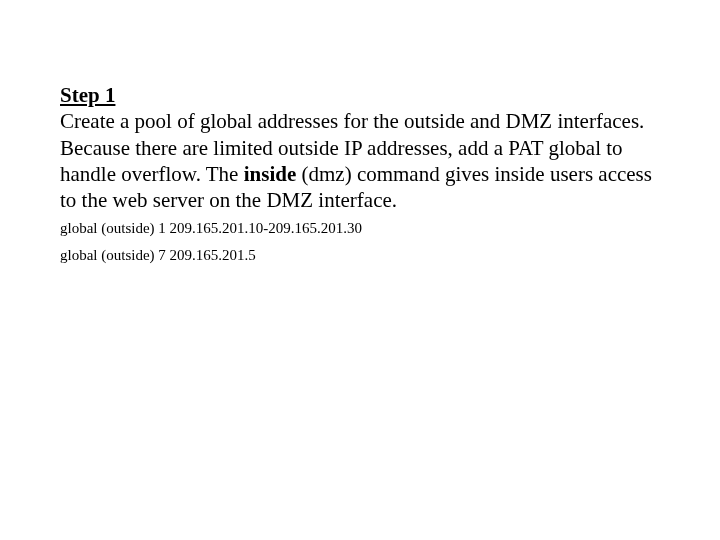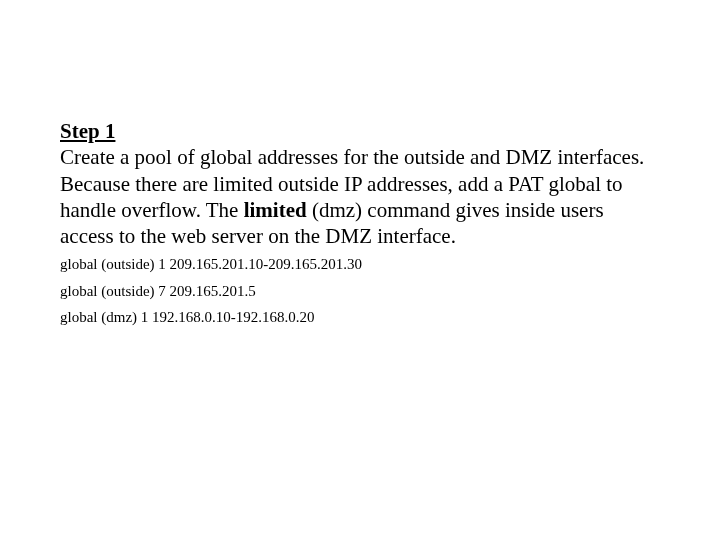--- a/index.html
+++ b/index.html
@@ -7,21 +7,21 @@
     padding: 0;
     width: 720px;
     height: 540px;
     background: #ffffff;
     font-family: "Times New Roman", Times, serif;
     font-size: 21px;
     line-height: 1.25;
     color: #000000;
   }
   .page {
-    padding: 118px 60px 0 60px;
+    padding: 82px 60px 0 60px;
     max-width: 596px;
   }
   .step-heading {
     font-weight: bold;
     text-decoration: underline;
   }
   .cmd-keyword {
     font-weight: bold;
   }
   .code-line {
@@ -29,18 +29,17 @@
     font-size: 15px;
     white-space: pre;
   }
 </style>
 </head>
 <body>
 
 <div class="page">
   <div>
     <span class="step-heading">Step 1</span><br>
-    <span><span>Create a pool of global addresses for the outside and DMZ interfaces. Because there are limited outside IP addresses, add a PAT global to handle overflow. The </span><span class="cmd-keyword">limited</span><span> (dmz) command gives inside users access to the web server on the DMZ interface.</span></span><br>
+    <span><span>Create a pool of global addresses for the outside and DMZ interfaces. Because there are limited outside IP addresses, add a PAT global to handle overflow. The </span><span class="cmd-keyword">inside</span><span> (dmz) command gives inside users access to the web server on the DMZ interface.</span></span><br>
     <span class="code-line">global (outside) 1 209.165.201.10-209.165.201.30</span><br>
     <span class="code-line">global (outside) 7 209.165.201.5</span><br>
-    <span class="code-line">global (dmz) 1 192.168.0.10-192.168.0.20</span>
   </div>
 </div>
 
 </body></html>

